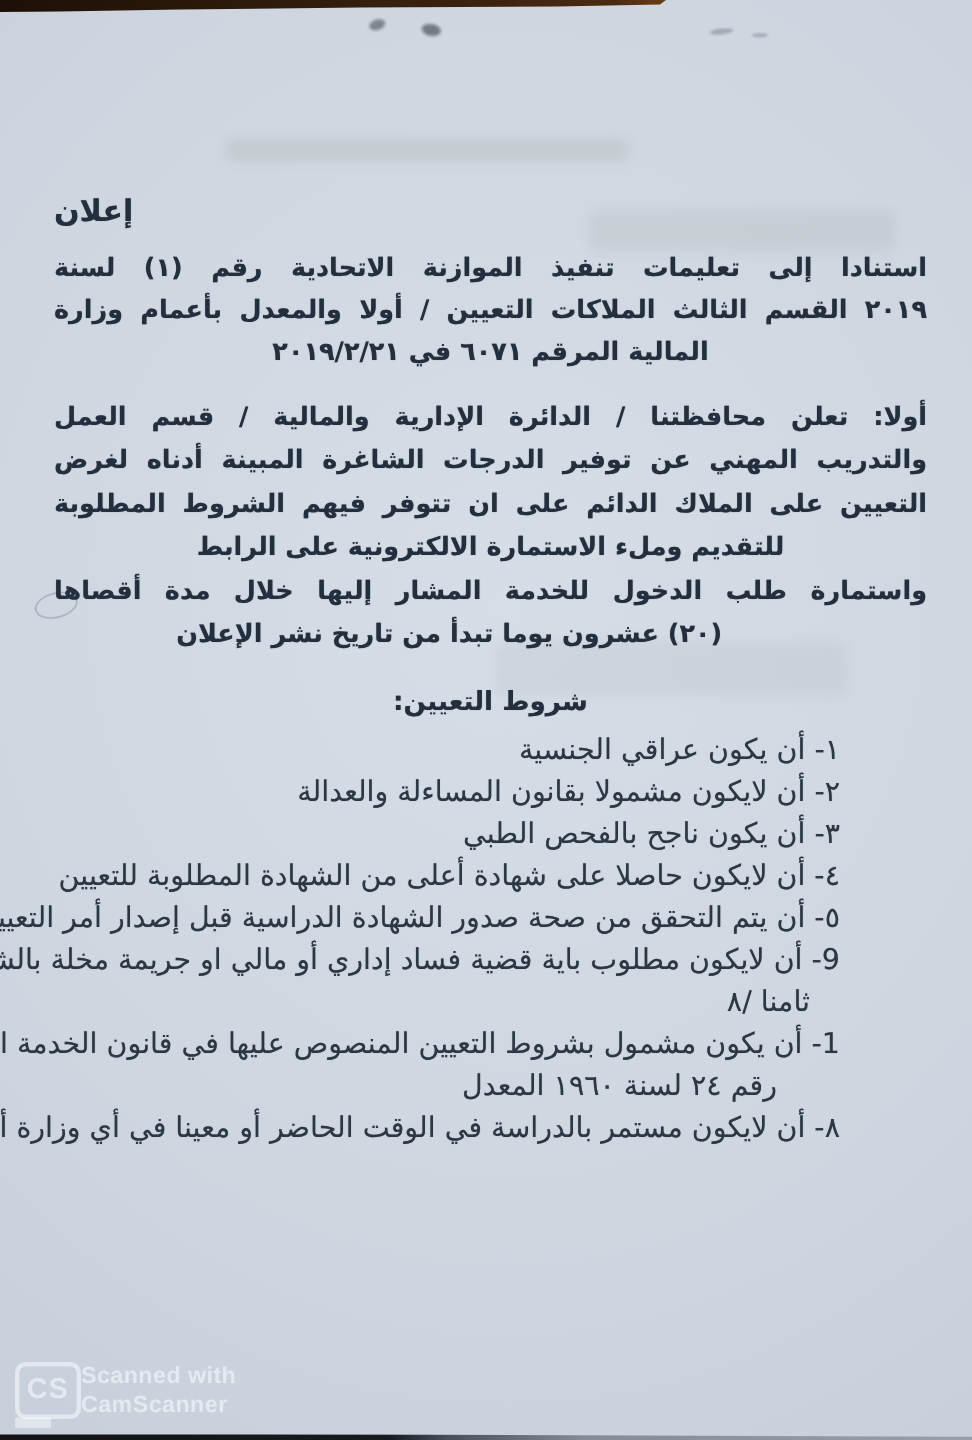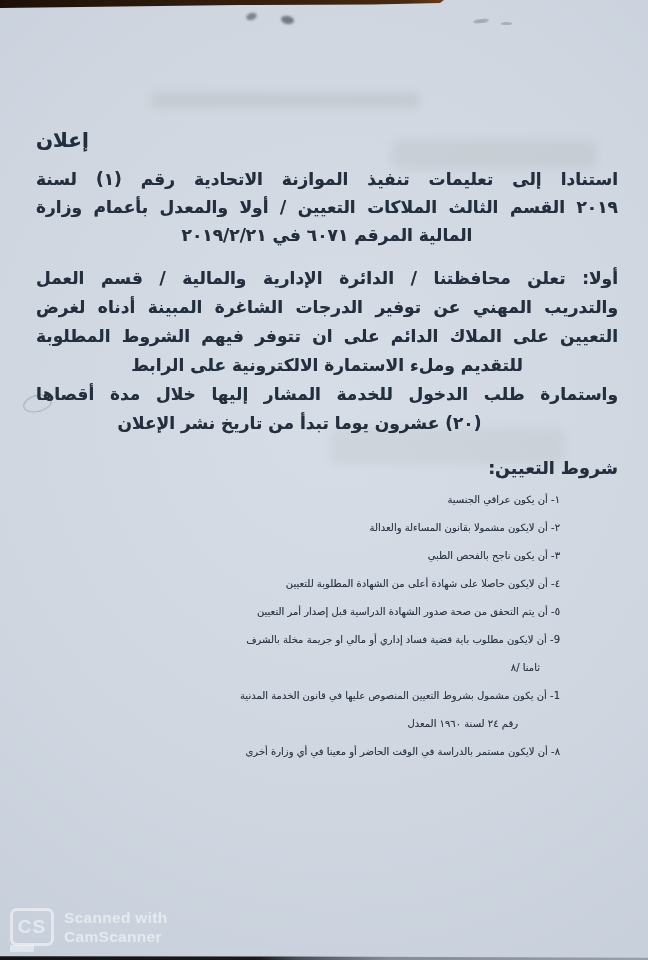--- a/index.html
+++ b/index.html
@@ -54,36 +54,36 @@
   }
   .para{font-weight:bold;font-size:17px;line-height:28px;}
   .p1{margin-top:13px;}
   .p2{margin-top:15px;line-height:29px;}
   .p3{line-height:29px;}
   .line{white-space:nowrap;}
   .just{text-align:justify;text-align-last:justify;white-space:normal;}
   .start{text-align:center;}
   .ind55{padding-right:55px;}
   .cond-heading{
-    margin-top:20px;font-size:17.5px;font-weight:bold;text-align:right;
+    margin-top:20px;font-size:17.5px;font-weight:bold;text-align:center;
   }
   .list{
     margin-top:8px;padding-right:58px;
-    font-size:10px;font-weight:normal;line-height:28px;color:#2c3746;
+    font-size:19px;font-weight:normal;line-height:28px;color:#2c3746;
     text-shadow:0 0 .5px rgba(44,55,70,.5);
   }
   .li{text-align:right;white-space:nowrap;}
   .cont1{padding-right:14px;}
   .cont2{padding-right:20px;}
   .cont3{padding-right:42px;}
 
   
   .watermark{
     position:absolute;left:10px;bottom:14px;
-    display:flex;align-items:center;gap:10px;
+    display:flex;align-items:center;
     color:rgba(255,255,255,.52);
     font-family:"Liberation Sans", sans-serif;
   }
   .cs-logo{
     position:relative;width:38px;height:32px;
     border:3px solid rgba(255,255,255,.5);border-radius:7px;
     display:flex;align-items:center;justify-content:center;
     font-weight:bold;font-size:19px;letter-spacing:1px;
   }
   .cs-tab{

